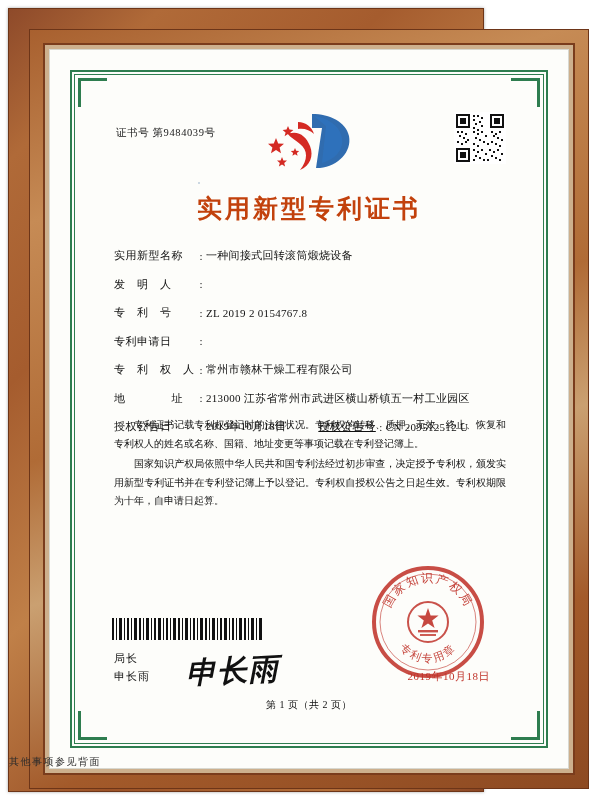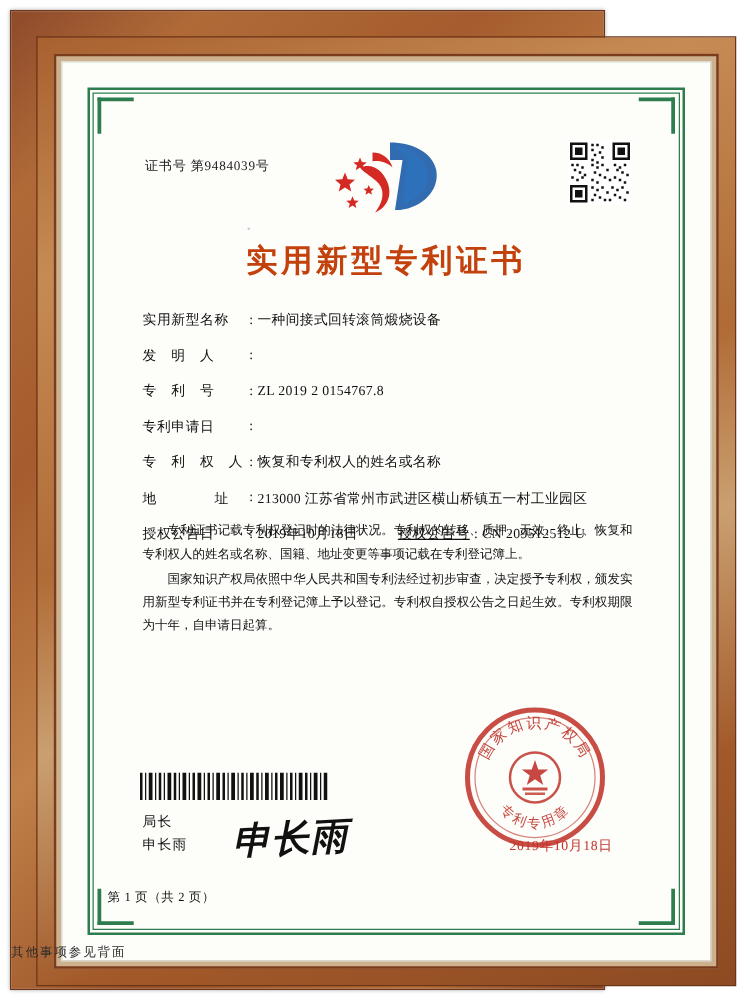--- a/index.html
+++ b/index.html
@@ -241,21 +241,22 @@
     font-size: 11px;
     color: #c0342b;
     letter-spacing: 0.5px;
     white-space: nowrap;
   }
 
   .page-no {
     position: absolute;
     left: 0;
     right: 0;
-    bottom: 7px;
+    bottom: 20px;
+    text-align: center;
     font-size: 10px;
     color: #111;
     letter-spacing: 0.5px;
   }
   .footnote-outer {
     position: absolute;
     left: 0;
     right: 0;
     bottom: 22px;
     text-align: left;
@@ -399,21 +400,21 @@
           <span class="field-colon">:</span>
           <span class="field-value">ZL 2019 2 0154767.8</span>
         </div>
         <div class="field-row">
           <span class="field-label">专利申请日</span>
           <span class="field-colon">:</span>
         </div>
         <div class="field-row">
           <span class="field-label">专　利　权　人</span>
           <span class="field-colon">:</span>
-          <span class="field-value">恢复和专利权人的姓名或名称</span>
+          <span class="field-value">常州市赣林干燥工程有限公司</span>
         </div>
         <div class="field-row">
           <span class="field-label">地　　　　址</span>
           <span class="field-colon">:</span>
           <span class="field-value">213000  江苏省常州市武进区横山桥镇五一村工业园区</span>
         </div>
         <div class="field-row">
           <span class="field-label">授权公告日</span>
           <span class="field-colon">:</span>
           <span class="field-value2">2019年10月18日</span>

